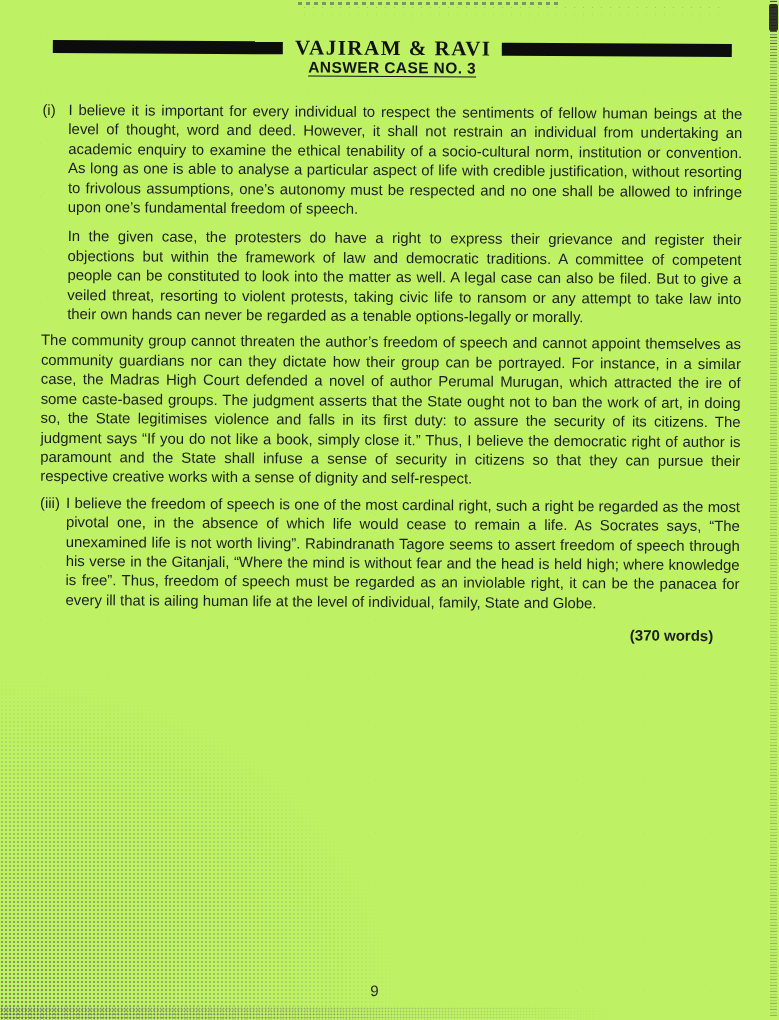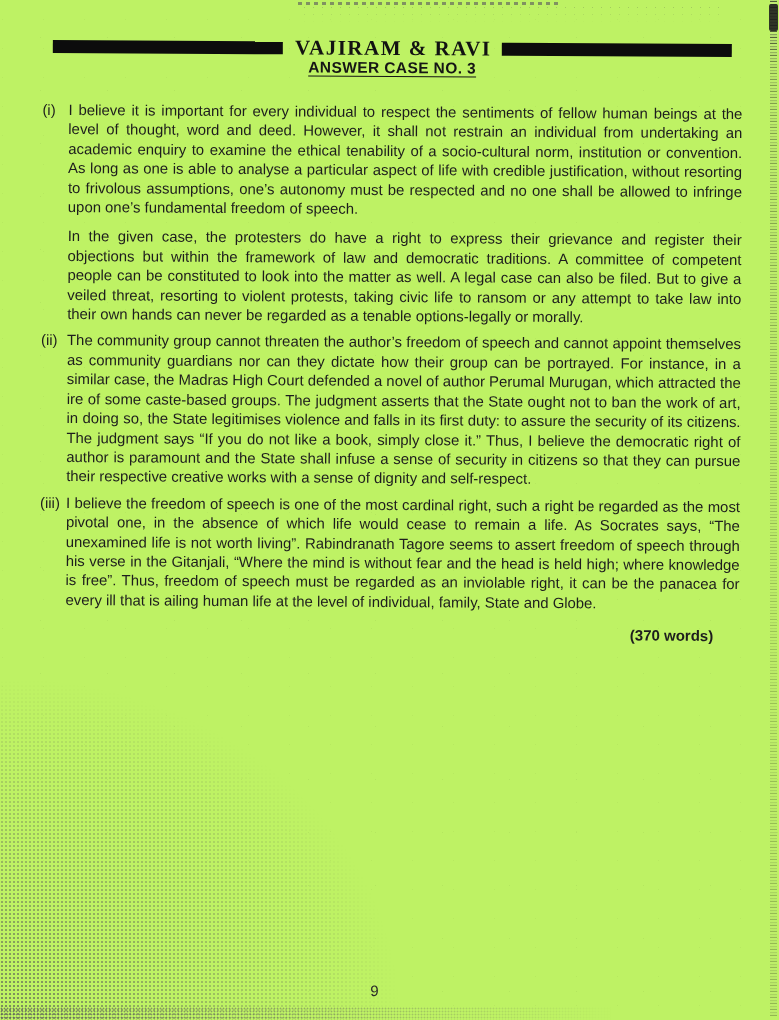--- a/index.html
+++ b/index.html
@@ -129,21 +129,20 @@
 
       <div class="answer-item">
         <div class="answer-label">(i)</div>
         <div class="answer-body">
           <p>I believe it is important for every individual to respect the sentiments of fellow human beings at the level of thought, word and deed. However, it shall not restrain an individual from undertaking an academic enquiry to examine the ethical tenability of a socio-cultural norm, institution or convention. As long as one is able to analyse a particular aspect of life with credible justification, without resorting to frivolous assumptions, one’s autonomy must be respected and no one shall be allowed to infringe upon one’s fundamental freedom of speech.</p>
           <p>In the given case, the protesters do have a right to express their grievance and register their objections but within the framework of law and democratic traditions. A committee of competent people can be constituted to look into the matter as well. A legal case can also be filed. But to give a veiled threat, resorting to violent protests, taking civic life to ransom or any attempt to take law into their own hands can never be regarded as a tenable options-legally or morally.</p>
         </div>
       </div>
 
       <div class="answer-item">
-        <div class="answer-label">(ii)</div>
         <div class="answer-body">
           <p>The community group cannot threaten the author’s freedom of speech and cannot appoint themselves as community guardians nor can they dictate how their group can be portrayed. For instance, in a similar case, the Madras High Court defended a novel of author Perumal Murugan, which attracted the ire of some caste-based groups. The judgment asserts that the State ought not to ban the work of art, in doing so, the State legitimises violence and falls in its first duty: to assure the security of its citizens. The judgment says “If you do not like a book, simply close it.” Thus, I believe the democratic right of author is paramount and the State shall infuse a sense of security in citizens so that they can pursue their respective creative works with a sense of dignity and self-respect.</p>
         </div>
       </div>
 
       <div class="answer-item">
         <div class="answer-label">(iii)</div>
         <div class="answer-body">
           <p>I believe the freedom of speech is one of the most cardinal right, such a right be regarded as the most pivotal one, in the absence of which life would cease to remain a life. As Socrates says, “The unexamined life is not worth living”. Rabindranath Tagore seems to assert freedom of speech through his verse in the Gitanjali, “Where the mind is without fear and the head is held high; where knowledge is free”. Thus, freedom of speech must be regarded as an inviolable right, it can be the panacea for every ill that is ailing human life at the level of individual, family, State and Globe.</p>
         </div>

